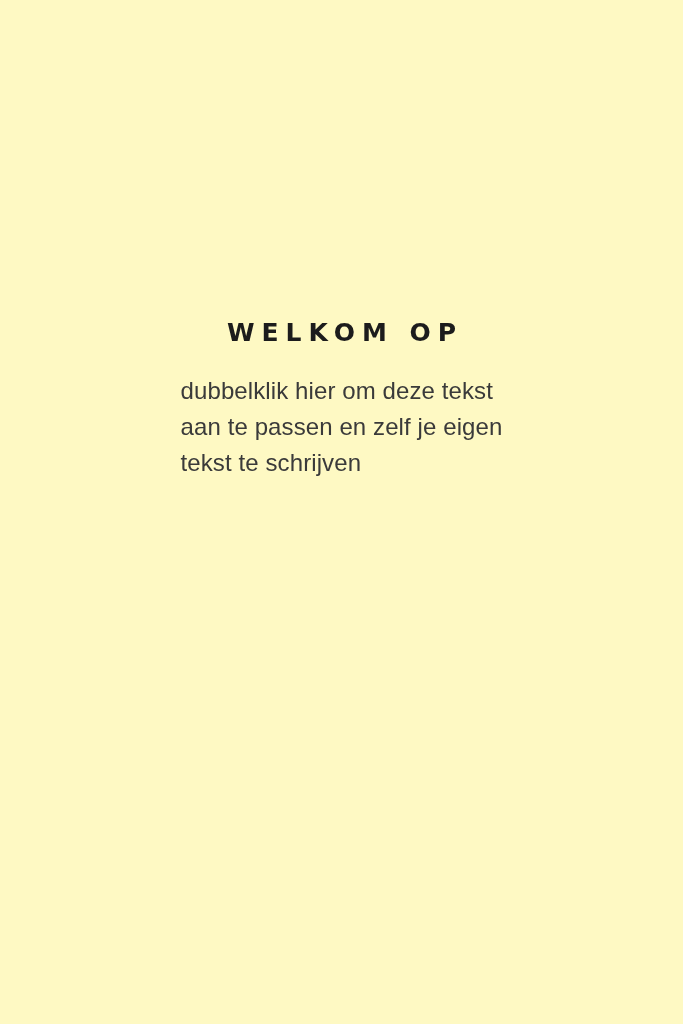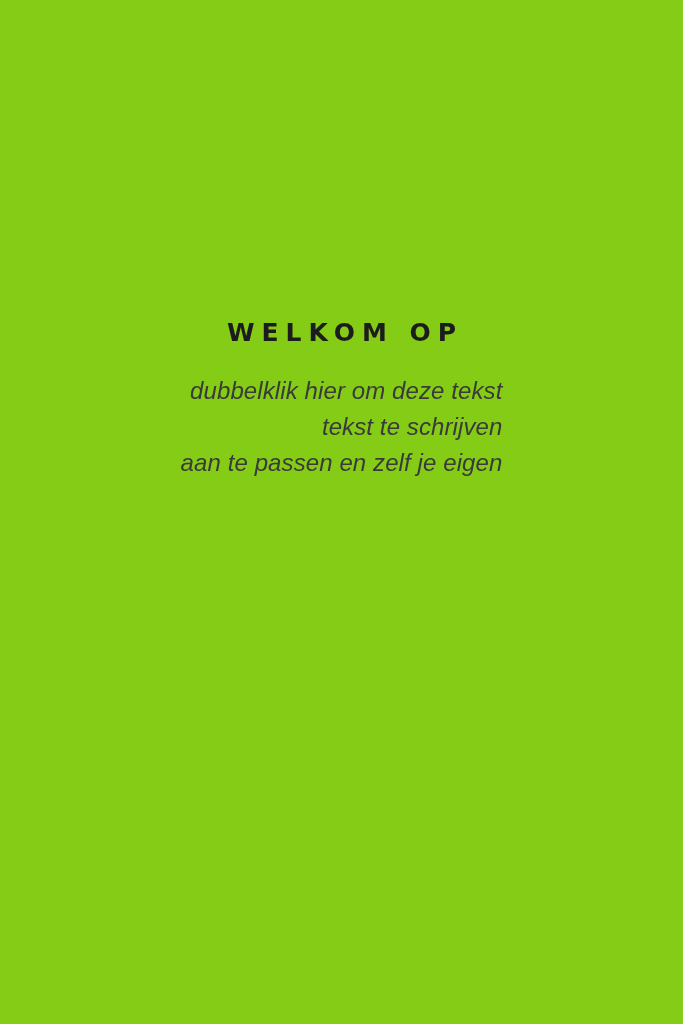--- a/index.html
+++ b/index.html
@@ -13,21 +13,21 @@
     background: #ffffff;
     font-family: "Liberation Sans", sans-serif;
     color: #2b2b2b;
     overflow: hidden;
   }
 
   .canvas {
     position: relative;
     width: 683px;
     height: 1024px;
-    background: #84cc16;
+    background: #fef9c3;
   }
 
   .text-block {
     position: absolute;
     left: 0;
     right: 0;
     top: 312px;
     display: flex;
     flex-direction: column;
     align-items: center;
@@ -49,48 +49,47 @@
 
   .headline .line {
     display: block;
     white-space: pre;
   }
 
   .subtext {
     margin: 16px;
     padding: 0;
     margin-top: 20px;
-    text-align: right;
+    text-align: left;
     font-family: "Liberation Sans", sans-serif;
     font-weight: 400;
     font-size: 24px;
     line-height: 36px;
     letter-spacing: 0.1px;
     color: #3a3a3a;
     max-width: 420px;
-    font-style: italic;
   }
 
   .subtext .line {
     display: block;
     white-space: pre;
   }
 </style>
 </head>
 <body>
 
 <div class="canvas">
 
   <div class="text-block">
 
     <h1 class="headline">
       <span class="line">WELKOM OP</span>
     </h1>
 
     <p class="subtext">
       <span class="line">dubbelklik hier om deze tekst</span>
+      <span class="line">aan te passen en zelf je eigen</span>
       <span class="line">tekst te schrijven</span>
-      <span class="line">aan te passen en zelf je eigen</span>
     </p>
 
   </div>
 
 </div>
 
 </body></html>

